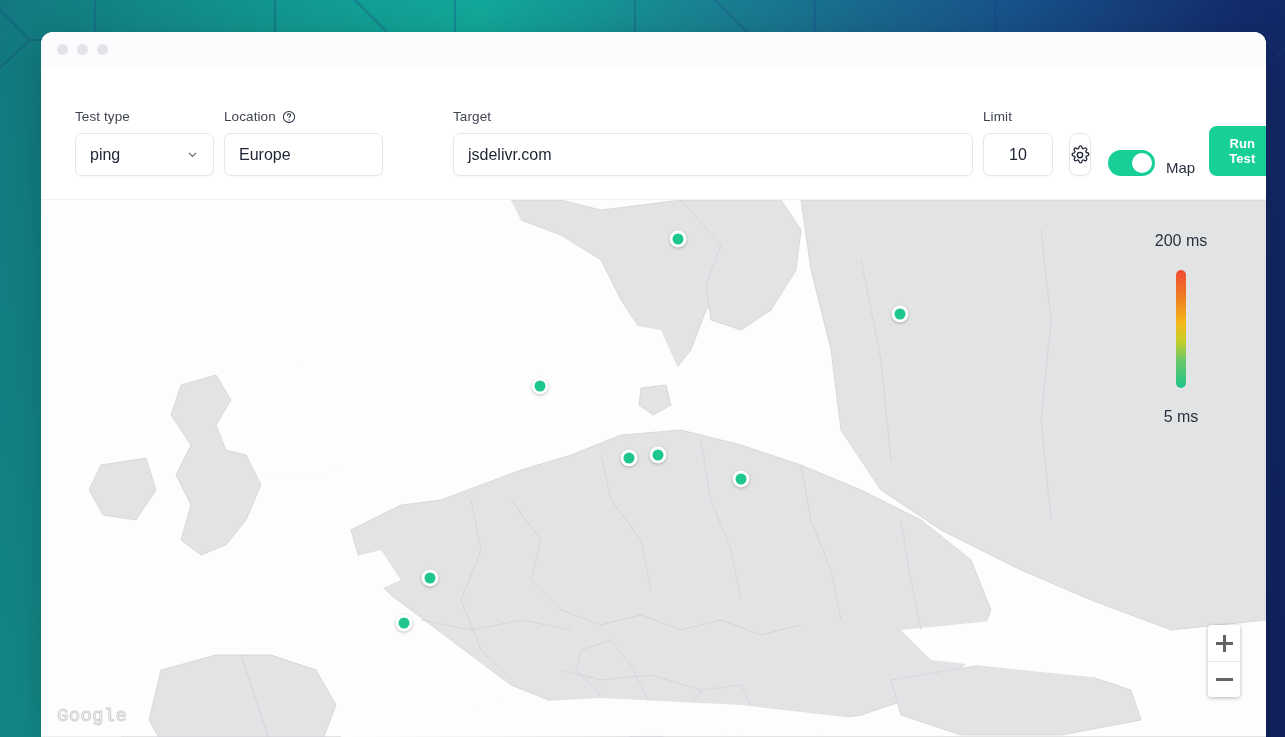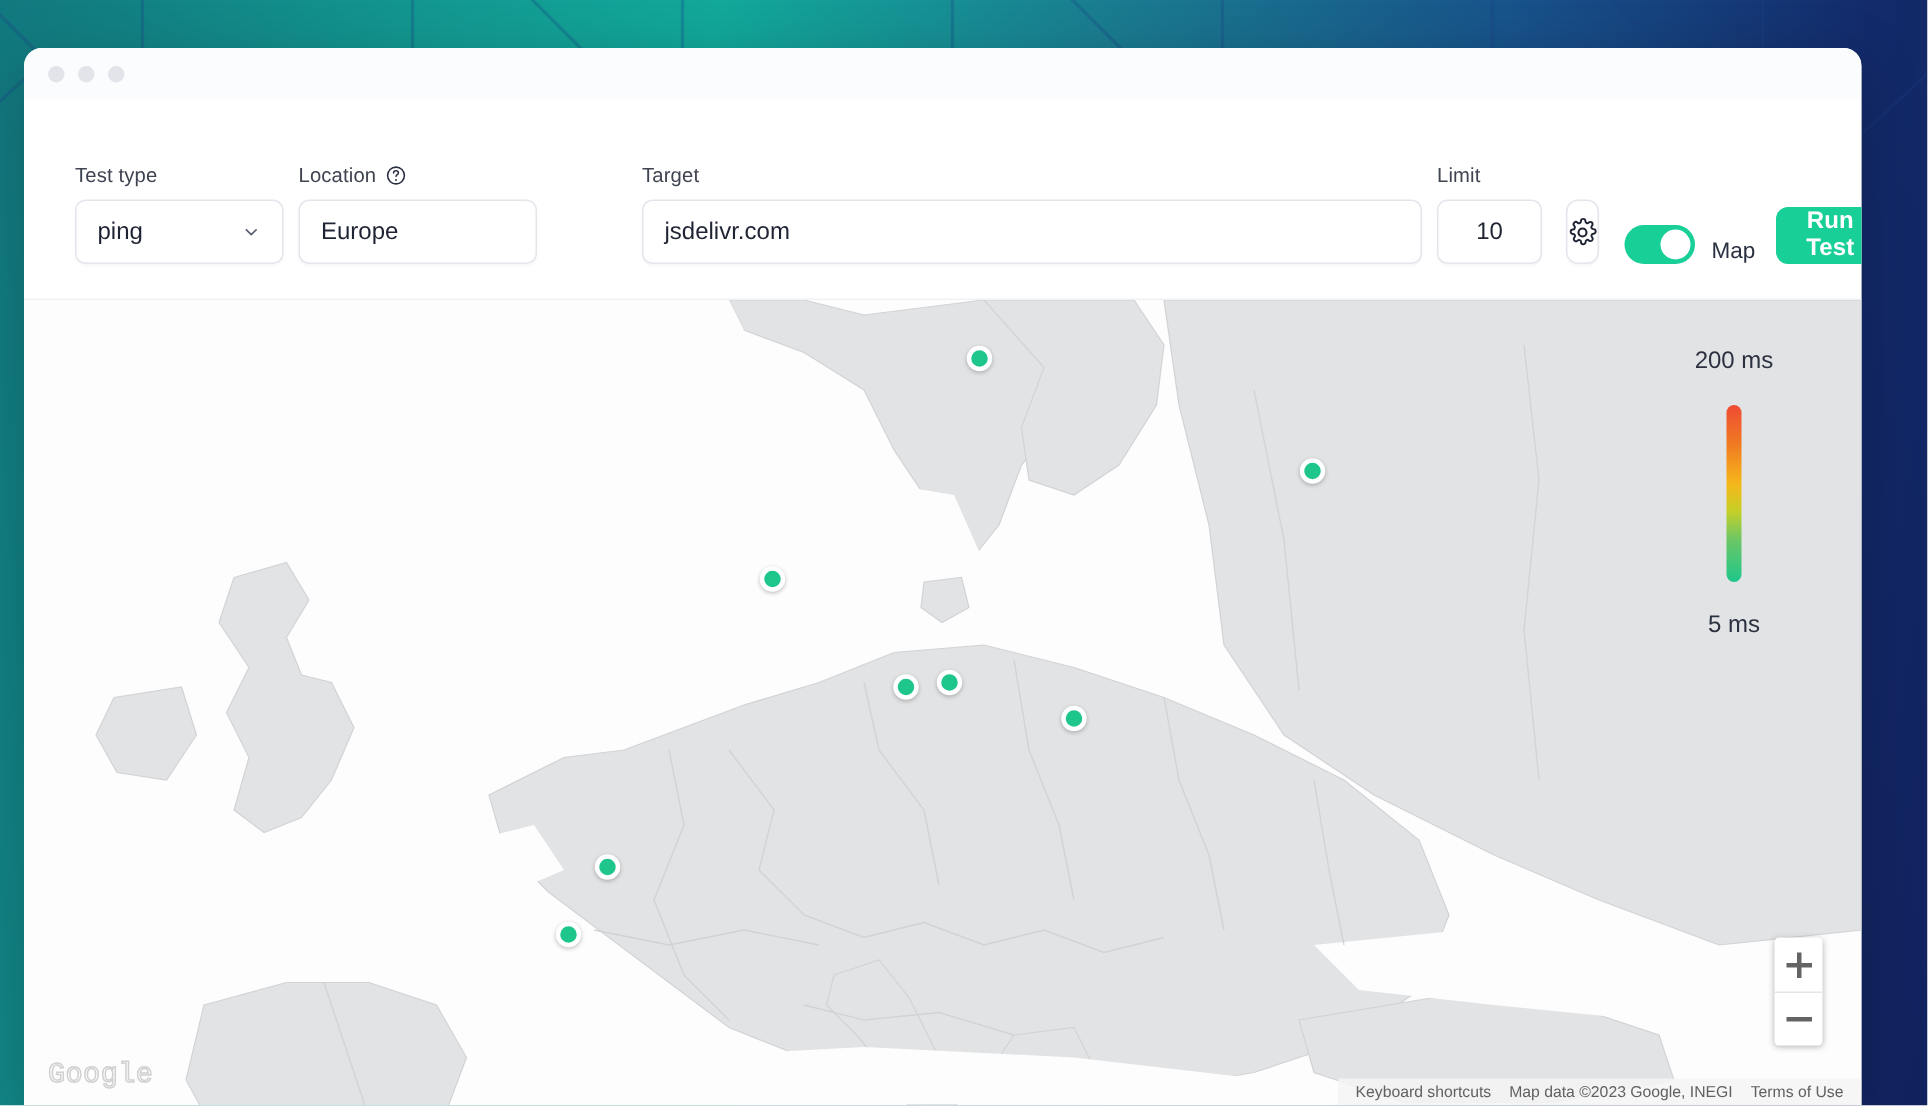--- a/index.html
+++ b/index.html
@@ -22,21 +22,21 @@
   #hexpattern {
     position: absolute;
     inset: 0;
     opacity: .55;
     pointer-events: none;
   }
 
   
   #window {
     position: absolute;
-    left: 16px;
+    left: 41px;
     top: 32px;
     width: 1225px;
     height: 705px;
     background: #ffffff;
     border-radius: 12px 12px 0 0;
     box-shadow: 0 10px 40px rgba(0,0,0,.22);
     overflow: hidden;
   }
 
   
@@ -116,27 +116,27 @@
     content: ""; position: absolute;
     right: 3px; top: 3px;
     width: 20px; height: 20px;
     border-radius: 50%;
     background: #fff;
   }
   #maplabel { font-size: 15px; color: #2b3040; margin-left: 11px; margin-top: 36px; }
 
   #runtest {
     margin-left: 14px;
-    height: 38px;
+    height: 50px;
     padding: 0 20px;
     border: none;
     border-radius: 8px;
     background: #18cf97;
     color: #fff;
-    font-size: 16px;
+    font-size: 13px;
     font-weight: bold;
     font-family: "Liberation Sans", sans-serif;
     cursor: pointer;
     letter-spacing: .1px;
   }
 
   
   #map {
     position: relative;
     height: 537px;
@@ -391,21 +391,16 @@
         </div>
         <div class="zbtn">
           <span class="zglyph">
             <i class="zh"></i>
           </span>
         </div>
       </div>
 
       <div id="gwatermark">Google</div>
 
-      <div id="attrib">
-        <span class="attlink">Keyboard shortcuts</span>
-        <span>Map data ©2023 Google, INEGI</span>
-        <span class="attlink">Terms of Use</span>
-      </div>
 
     </div>
   </div>
 </div>
 
 </body></html>

